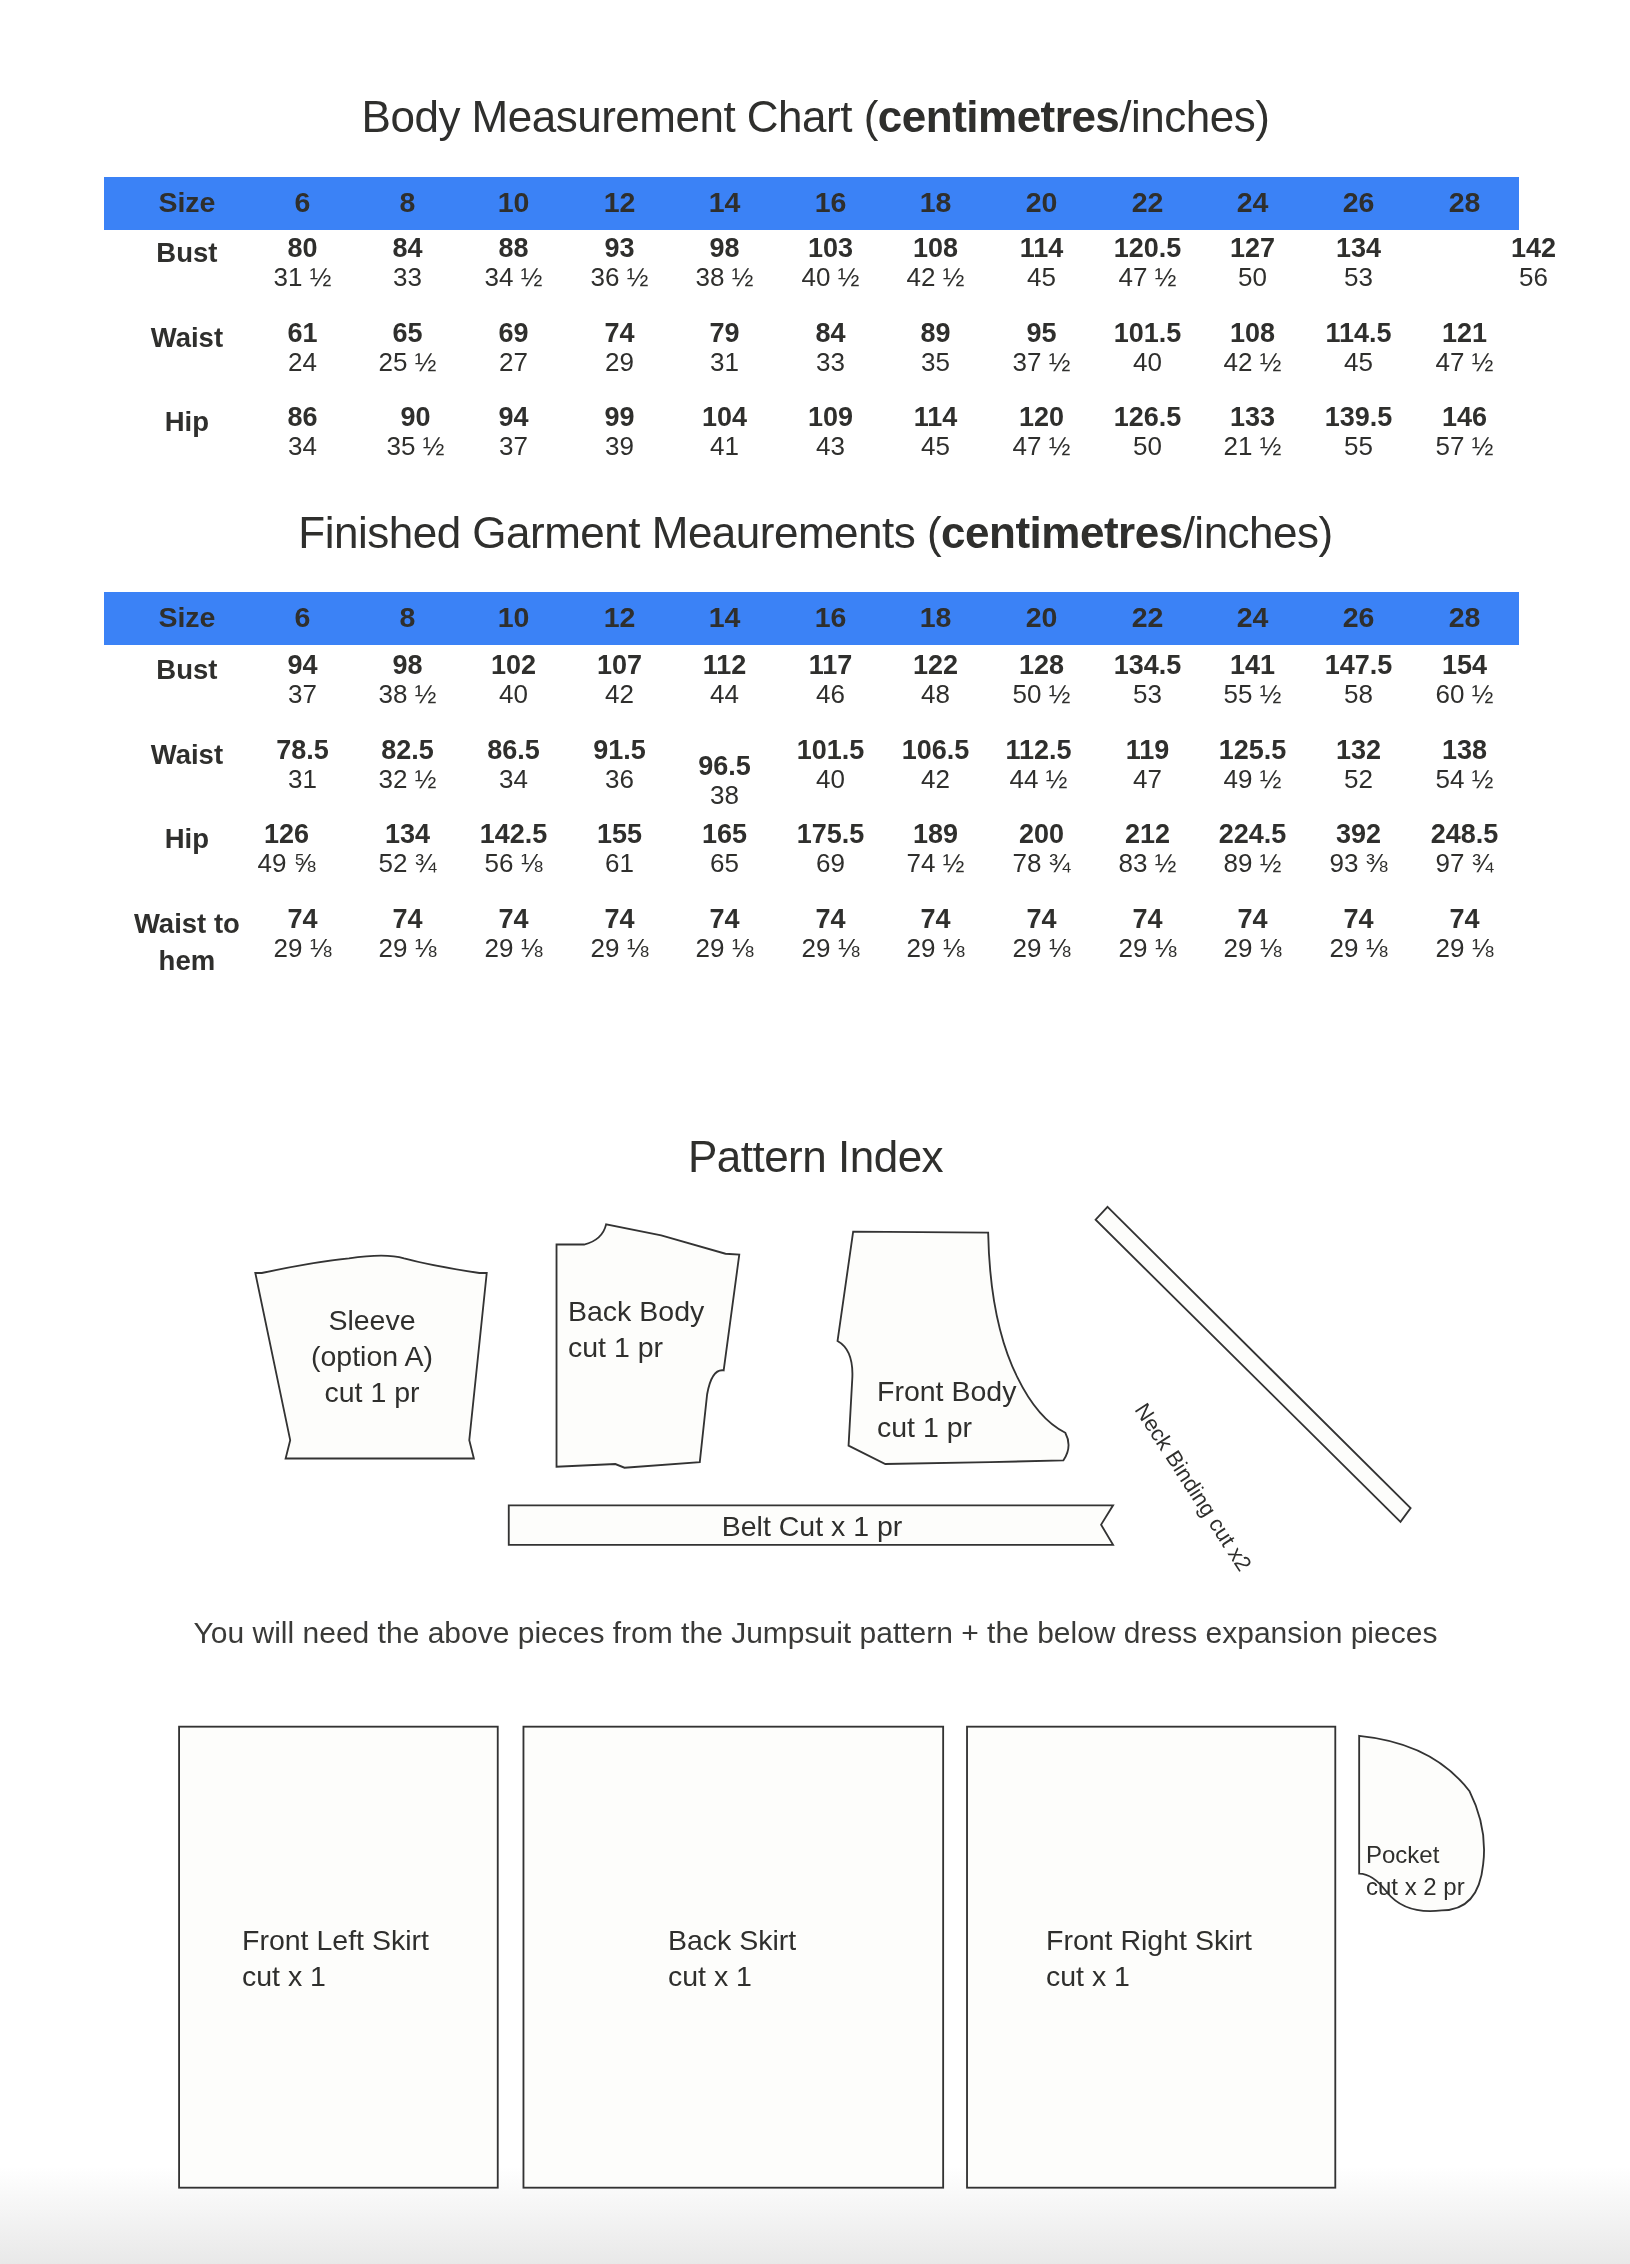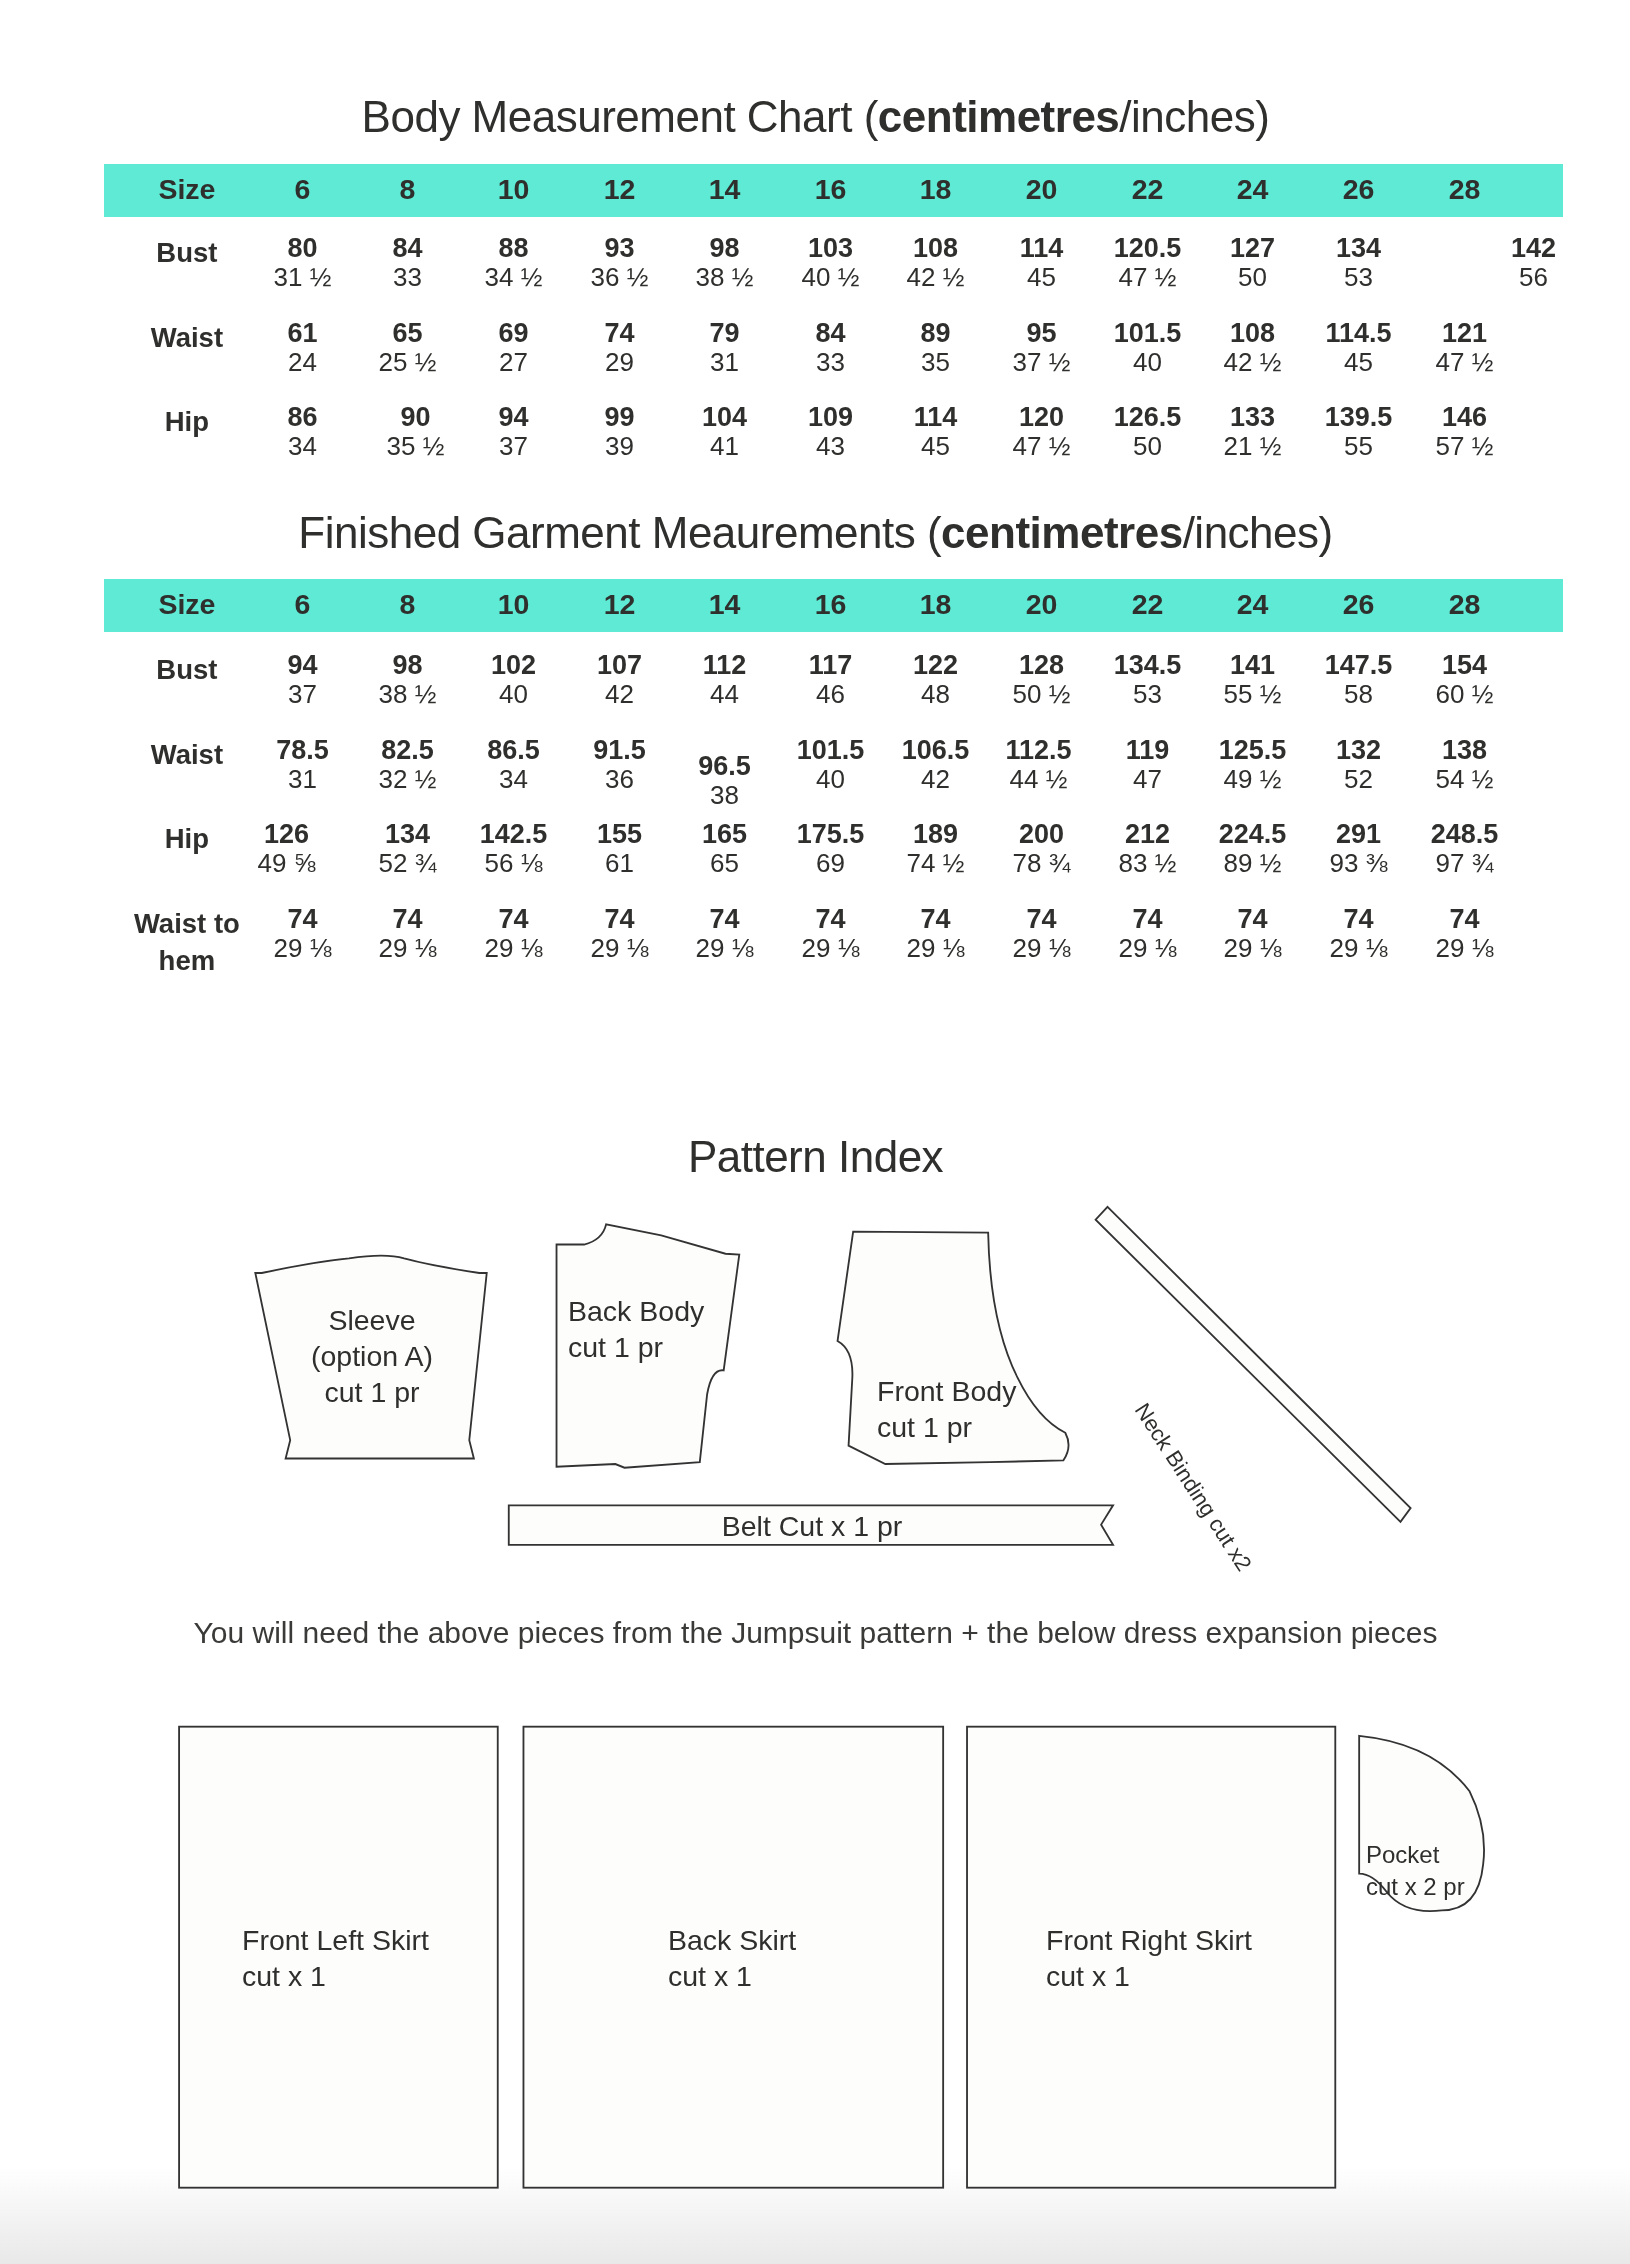--- a/index.html
+++ b/index.html
@@ -8,21 +8,21 @@
     background: linear-gradient(to bottom, #ffffff 0px, #ffffff 2167px, #e8e8e8 2265px);
     font-family: "Liberation Sans", sans-serif; color:#2f2f2d;
   }
   .title {
     position:absolute; left:0; width:1631px; text-align:center;
     font-size:44px; letter-spacing:-0.5px; color:#2f2f2d;
   }
   .title b { font-weight:bold; }
   .table { position:absolute; left:104px; width:1415px; }
   .hdr {
-    position:absolute; left:0; top:3px; width:1415px; height:53px; background:#5eead4;padding-left:44px;
+    position:absolute; left:0; top:16px; width:1415px; height:53px; background:#3b82f6;
   }
   .hdr .cell, .row .cell, .row .label, .hdr .label {
     position:absolute; text-align:center; width:101px;
   }
   .hdr .label, .hdr .cell { top:9.2px; font-size:28.5px; font-weight:bold; }
   .hdr .label { left:18.4px; width:129px; }
   .row { position:absolute; left:0; width:1415px; height:73px; }
   .row .label { left:18.4px; width:129px; font-size:27.5px; font-weight:bold; line-height:37px; top:0; }
   .row .cell .cm { font-size:27px; font-weight:bold; line-height:29px; display:block; }
   .row .cell .in { font-size:26px; line-height:29px; display:block; }
@@ -364,21 +364,21 @@
       </div>
       <div class="cell" style="left: 993px;">
         <span class="cm">212</span>
         <span class="in">83 ½</span>
       </div>
       <div class="cell" style="left: 1098px;">
         <span class="cm">224.5</span>
         <span class="in">89 ½</span>
       </div>
       <div class="cell" style="left: 1204px;">
-        <span class="cm">291</span>
+        <span class="cm">392</span>
         <span class="in">93 ⅜</span>
       </div>
       <div class="cell" style="left: 1310px;">
         <span class="cm">248.5</span>
         <span class="in">97 ¾</span>
       </div>
     </div>
     <div class="row" style="top: 329px;">
       <div class="label">Waist to hem</div>
       <div class="cell" style="left: 148px;">

